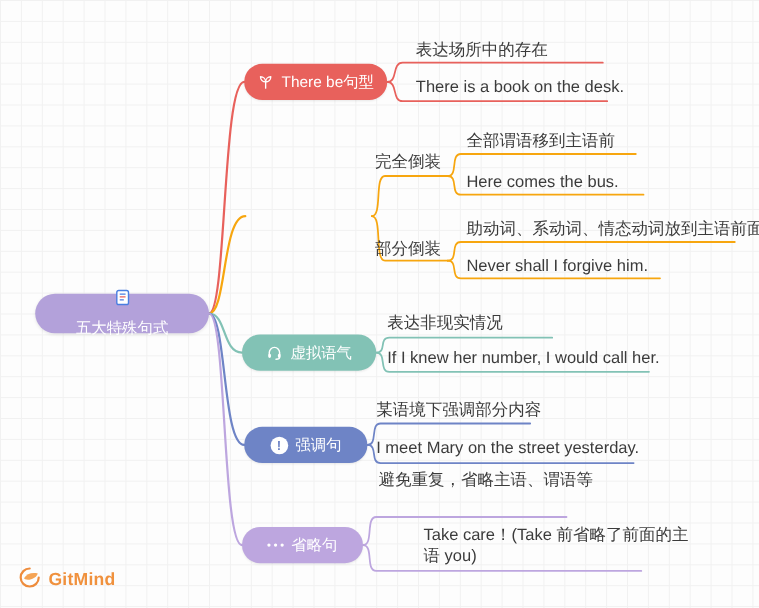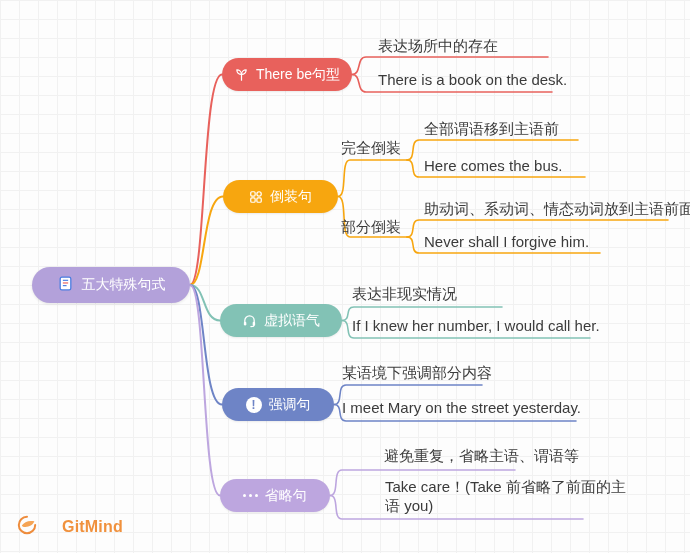--- a/index.html
+++ b/index.html
@@ -58,21 +58,21 @@
     background: #fff;
     display: flex; align-items: center; justify-content: center;
     font-weight: 700; font-size: 12px; line-height: 1;
   }
   .dots { display:flex; gap:2.5px; align-items:center; }
   .dots i { width:3.2px; height:3.2px; border-radius:50%; background:#fff; }
 
   .watermark {
     position: absolute;
     left: 16px; top: 514px;
-    display: flex; align-items: center; gap: 24px;
+    display: flex; align-items: center; gap: 6px;
     cursor: pointer;
     justify-content: center;
   }
   .watermark .wm-label {
     font-size: 16px; font-weight: 700; color: #f0913d; letter-spacing: .2px;
   }
 </style>
 </head>
 <body>
 
@@ -100,21 +100,21 @@
     <path d="M342,320.5 C352,320.5 344,307 354,307 L502,307" stroke-width="1.6" stroke="#82c2b5"></path>
     <path d="M342,320.5 C352,320.5 344,338 354,338 L590,338" stroke-width="1.6" stroke="#82c2b5"></path>
 
     <path d="M334,404.5 C344,404.5 336,385 346,385 L482,385" stroke-width="1.6" stroke="#6e84c6"></path>
     <path d="M334,404.5 C344,404.5 336,421 346,421 L576,421" stroke-width="1.6" stroke="#6e84c6"></path>
 
     <path d="M330,495.5 C340,495.5 332,470 342,470 L515,470" stroke-width="1.6" stroke="#bda6df"></path>
     <path d="M330,495.5 C340,495.5 332,519 342,519 L583,519" stroke-width="1.6" stroke="#bda6df"></path>
   </svg>
 
-  <div class="root-pill" style="background: rgb(179, 161, 218);">
+  <div class="root-pill" style="background: rgb(179, 161, 218); flex-direction: column;">
     <span class="icon">
       <svg width="17" height="17" viewBox="0 0 16 16">
         <rect x="3" y="2" width="10" height="12" rx="1.6" fill="#fff" stroke="#4a7de0" stroke-width="1.2"></rect>
         <line x1="5.5" y1="5" x2="10.5" y2="5" stroke="#4a7de0" stroke-width="1.1"></line>
         <line x1="5.5" y1="7.5" x2="10.5" y2="7.5" stroke="#e8615c" stroke-width="1.1"></line>
         <line x1="5.5" y1="10" x2="9" y2="10" stroke="#4a7de0" stroke-width="1.1"></line>
       </svg>
     </span>
     <span>五大特殊句式</span>
   </div>
@@ -123,31 +123,20 @@
     <span class="icon">
       <svg width="15" height="15" viewBox="0 0 16 16" fill="none" stroke="#fff" stroke-width="1.3" stroke-linecap="round" stroke-linejoin="round">
         <path d="M8 14V8"></path>
         <path d="M8 8C8 5 5.8 3 3 3c0 3 2.2 5 5 5Z"></path>
         <path d="M8 8c0-3 2.2-5 5-5 0 3-2.2 5-5 5Z"></path>
       </svg>
     </span>
     <span>There be句型</span>
   </div>
 
-  <div class="pill" style="left: 223px; top: 180px; width: 115px; background: rgb(247, 166, 15);">
-    <span class="icon">
-      <svg width="14" height="14" viewBox="0 0 16 16" fill="none" stroke="#fff" stroke-width="1.4">
-        <rect x="2" y="2" width="5" height="5" rx="1.2"></rect>
-        <rect x="9" y="2" width="5" height="5" rx="2.5"></rect>
-        <rect x="2" y="9" width="5" height="5" rx="1.2"></rect>
-        <rect x="9" y="9" width="5" height="5" rx="1.2"></rect>
-      </svg>
-    </span>
-    <span>倒装句</span>
-  </div>
 
   <div class="pill" style="left: 220px; top: 304px; width: 122px; background: rgb(130, 194, 181);">
     <span class="icon">
       <svg width="15" height="15" viewBox="0 0 16 16" fill="none" stroke="#fff" stroke-width="1.4" stroke-linecap="round">
         <path d="M3 10V8a5 5 0 0 1 10 0v2"></path>
         <path d="M13 12.5c0 1.4-1.8 2-3.5 2"></path>
         <rect x="2" y="9.2" width="2.6" height="4" rx="1.3" fill="#fff" stroke="none"></rect>
         <rect x="11.4" y="9.2" width="2.6" height="4" rx="1.3" fill="#fff" stroke="none"></rect>
       </svg>
     </span>
@@ -179,21 +168,21 @@
   <div class="leaf" style="left:341px; top:218px;">部分倒装</div>
   <div class="leaf" style="left:424px; top:200px;">助动词、系动词、情态动词放到主语前面</div>
   <div class="leaf" style="left:424px; top:233px;">Never shall I forgive him.</div>
 
   <div class="leaf" style="left:352px; top:285px;">表达非现实情况</div>
   <div class="leaf" style="left:352px; top:317px;">If I knew her number, I would call her.</div>
 
   <div class="leaf" style="left:342px; top:364px;">某语境下强调部分内容</div>
   <div class="leaf" style="left:342px; top:399px;">I meet Mary on the street yesterday.</div>
 
-  <div class="leaf" style="left:344px; top:447px;margin-left:40px;">避免重复，省略主语、谓语等</div>
+  <div class="leaf" style="left:344px; top:428px;">避免重复，省略主语、谓语等</div>
   <div class="leaf wrap" style="left:344px; top:478px;">Take care！(Take 前省略了前面的主语 you)</div>
 
   <div class="watermark">
     <span class="icon">
       <svg width="22" height="22" viewBox="0 0 22 22" fill="none">
         <path d="M11 2.8A8.2 8.2 0 1 0 19.2 11" stroke="#ee8c3c" stroke-width="2" stroke-linecap="round"></path>
         <path d="M5.8 11.6C8.2 7.8 12.8 6.1 18.4 7.3c-1.9 4.4-6.7 6.5-11.5 5.4Z" fill="#f5a455"></path>
       </svg>
     </span>
     <span class="wm-label">GitMind</span>

